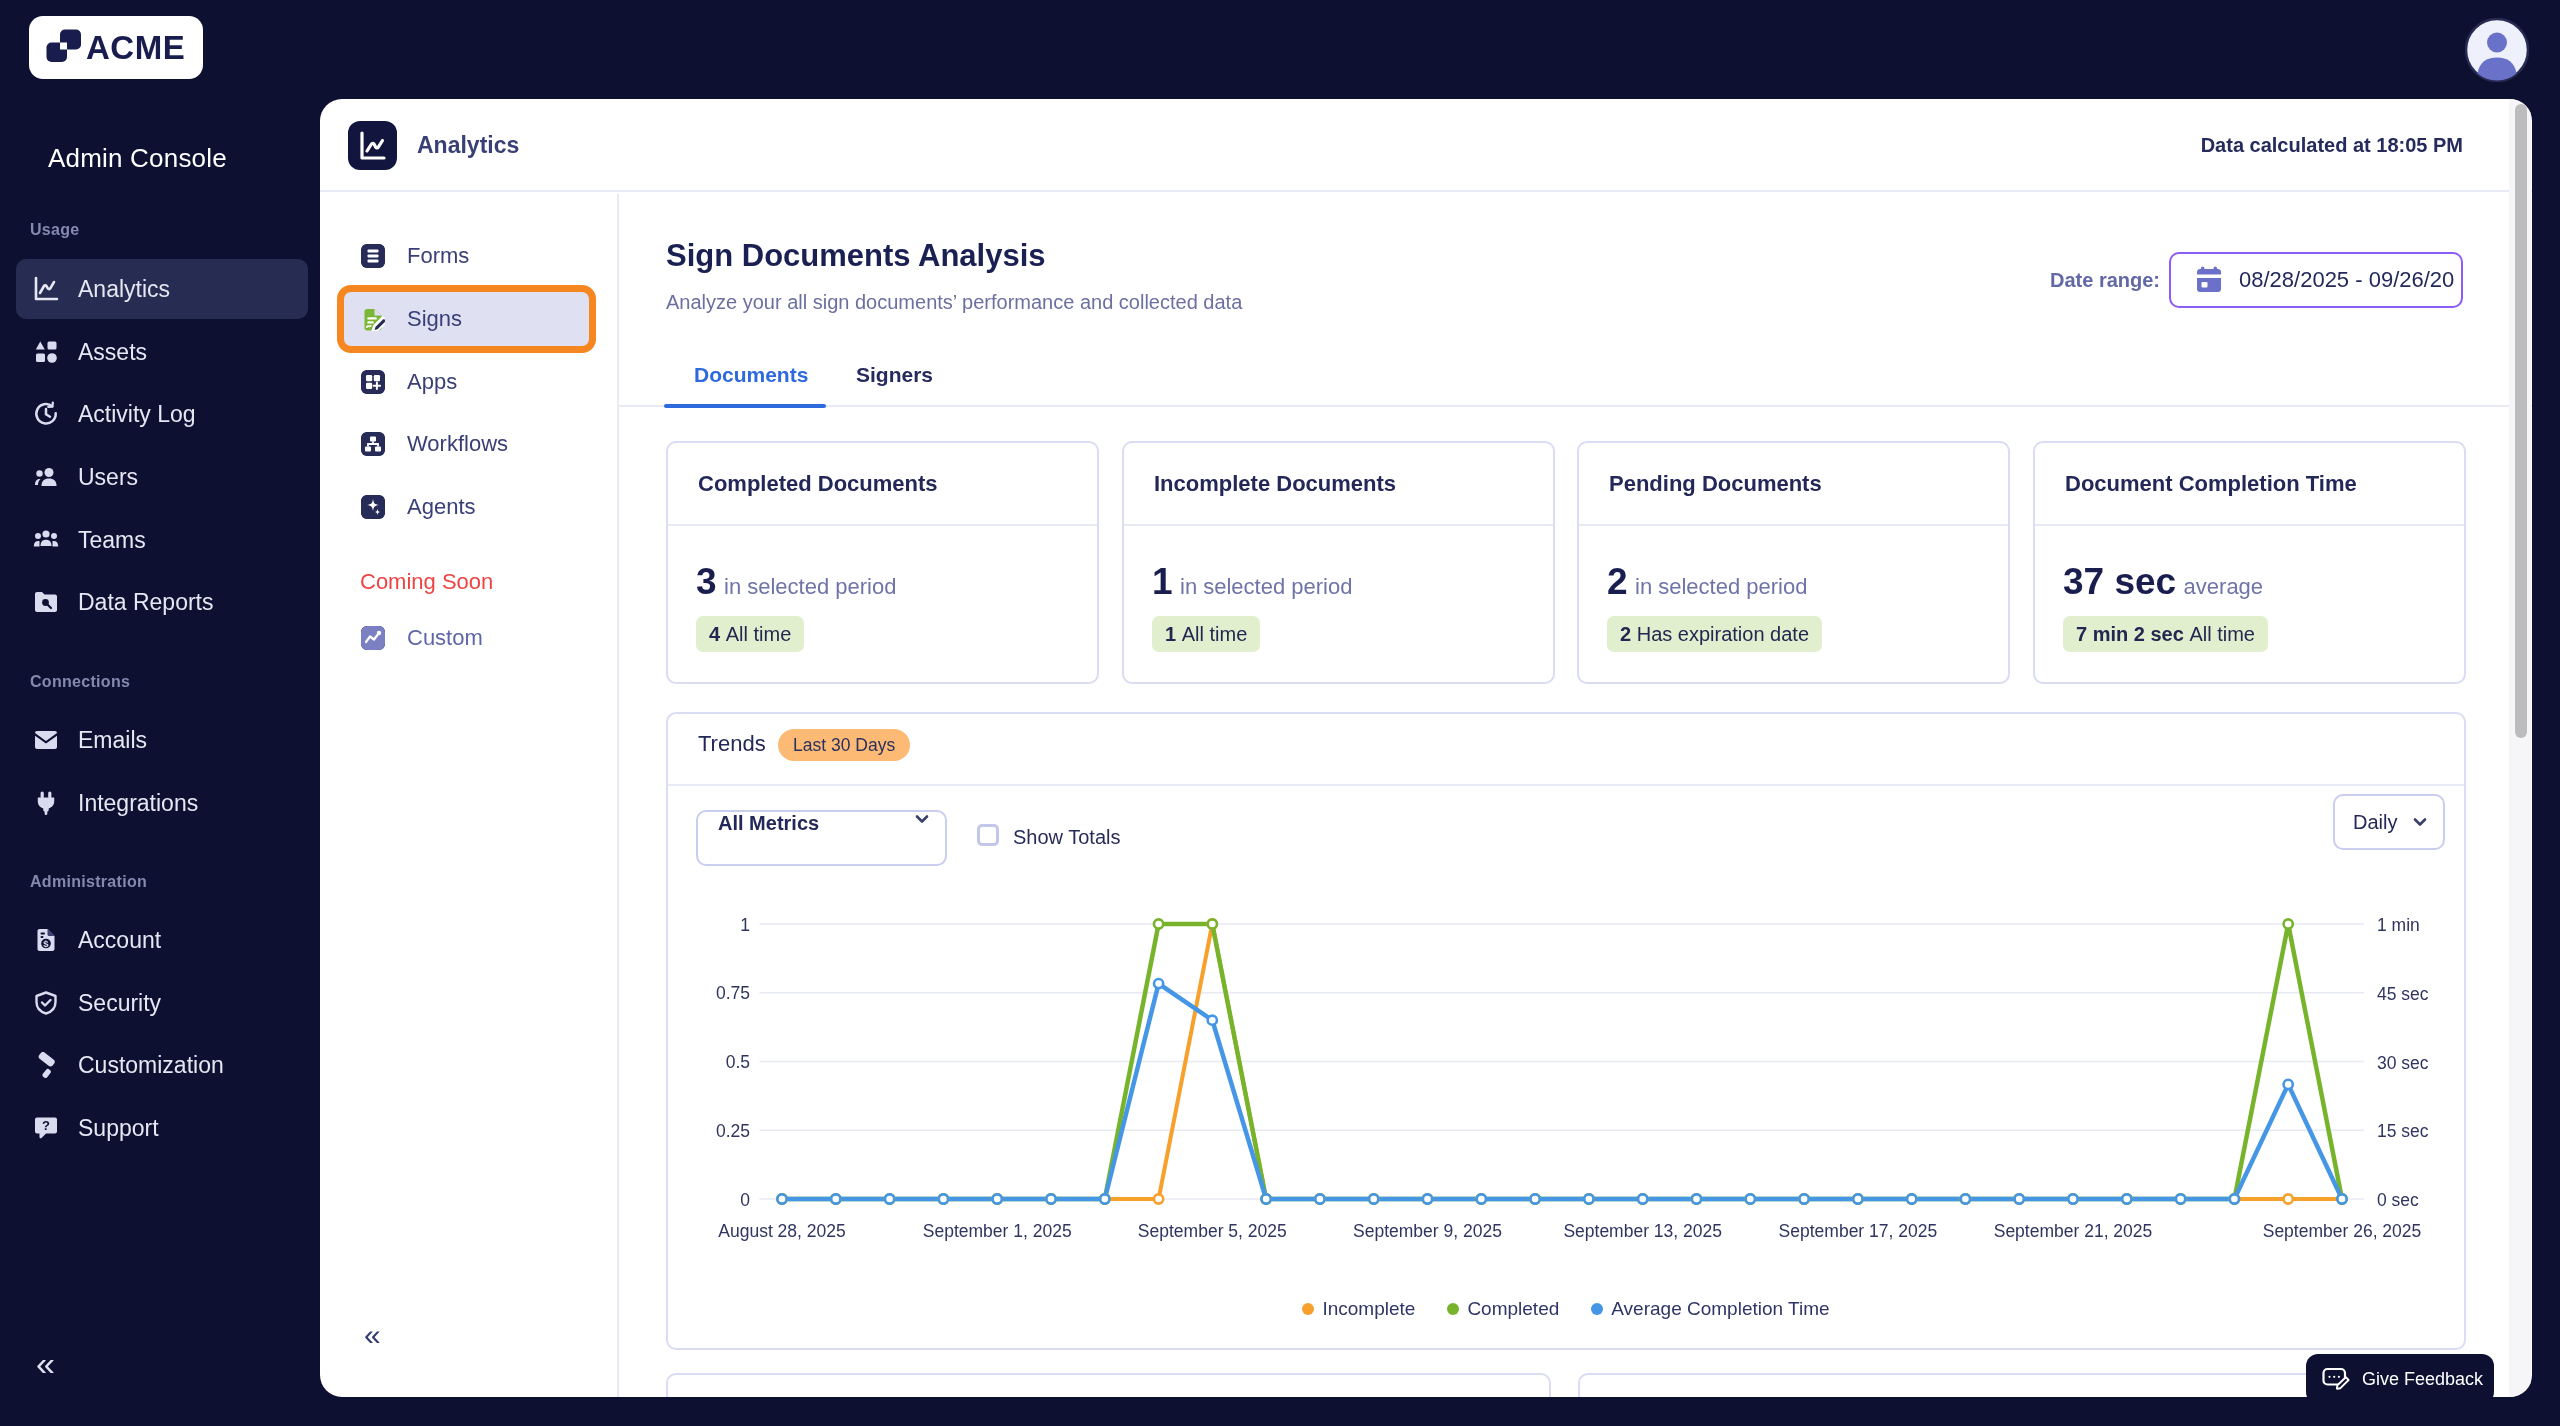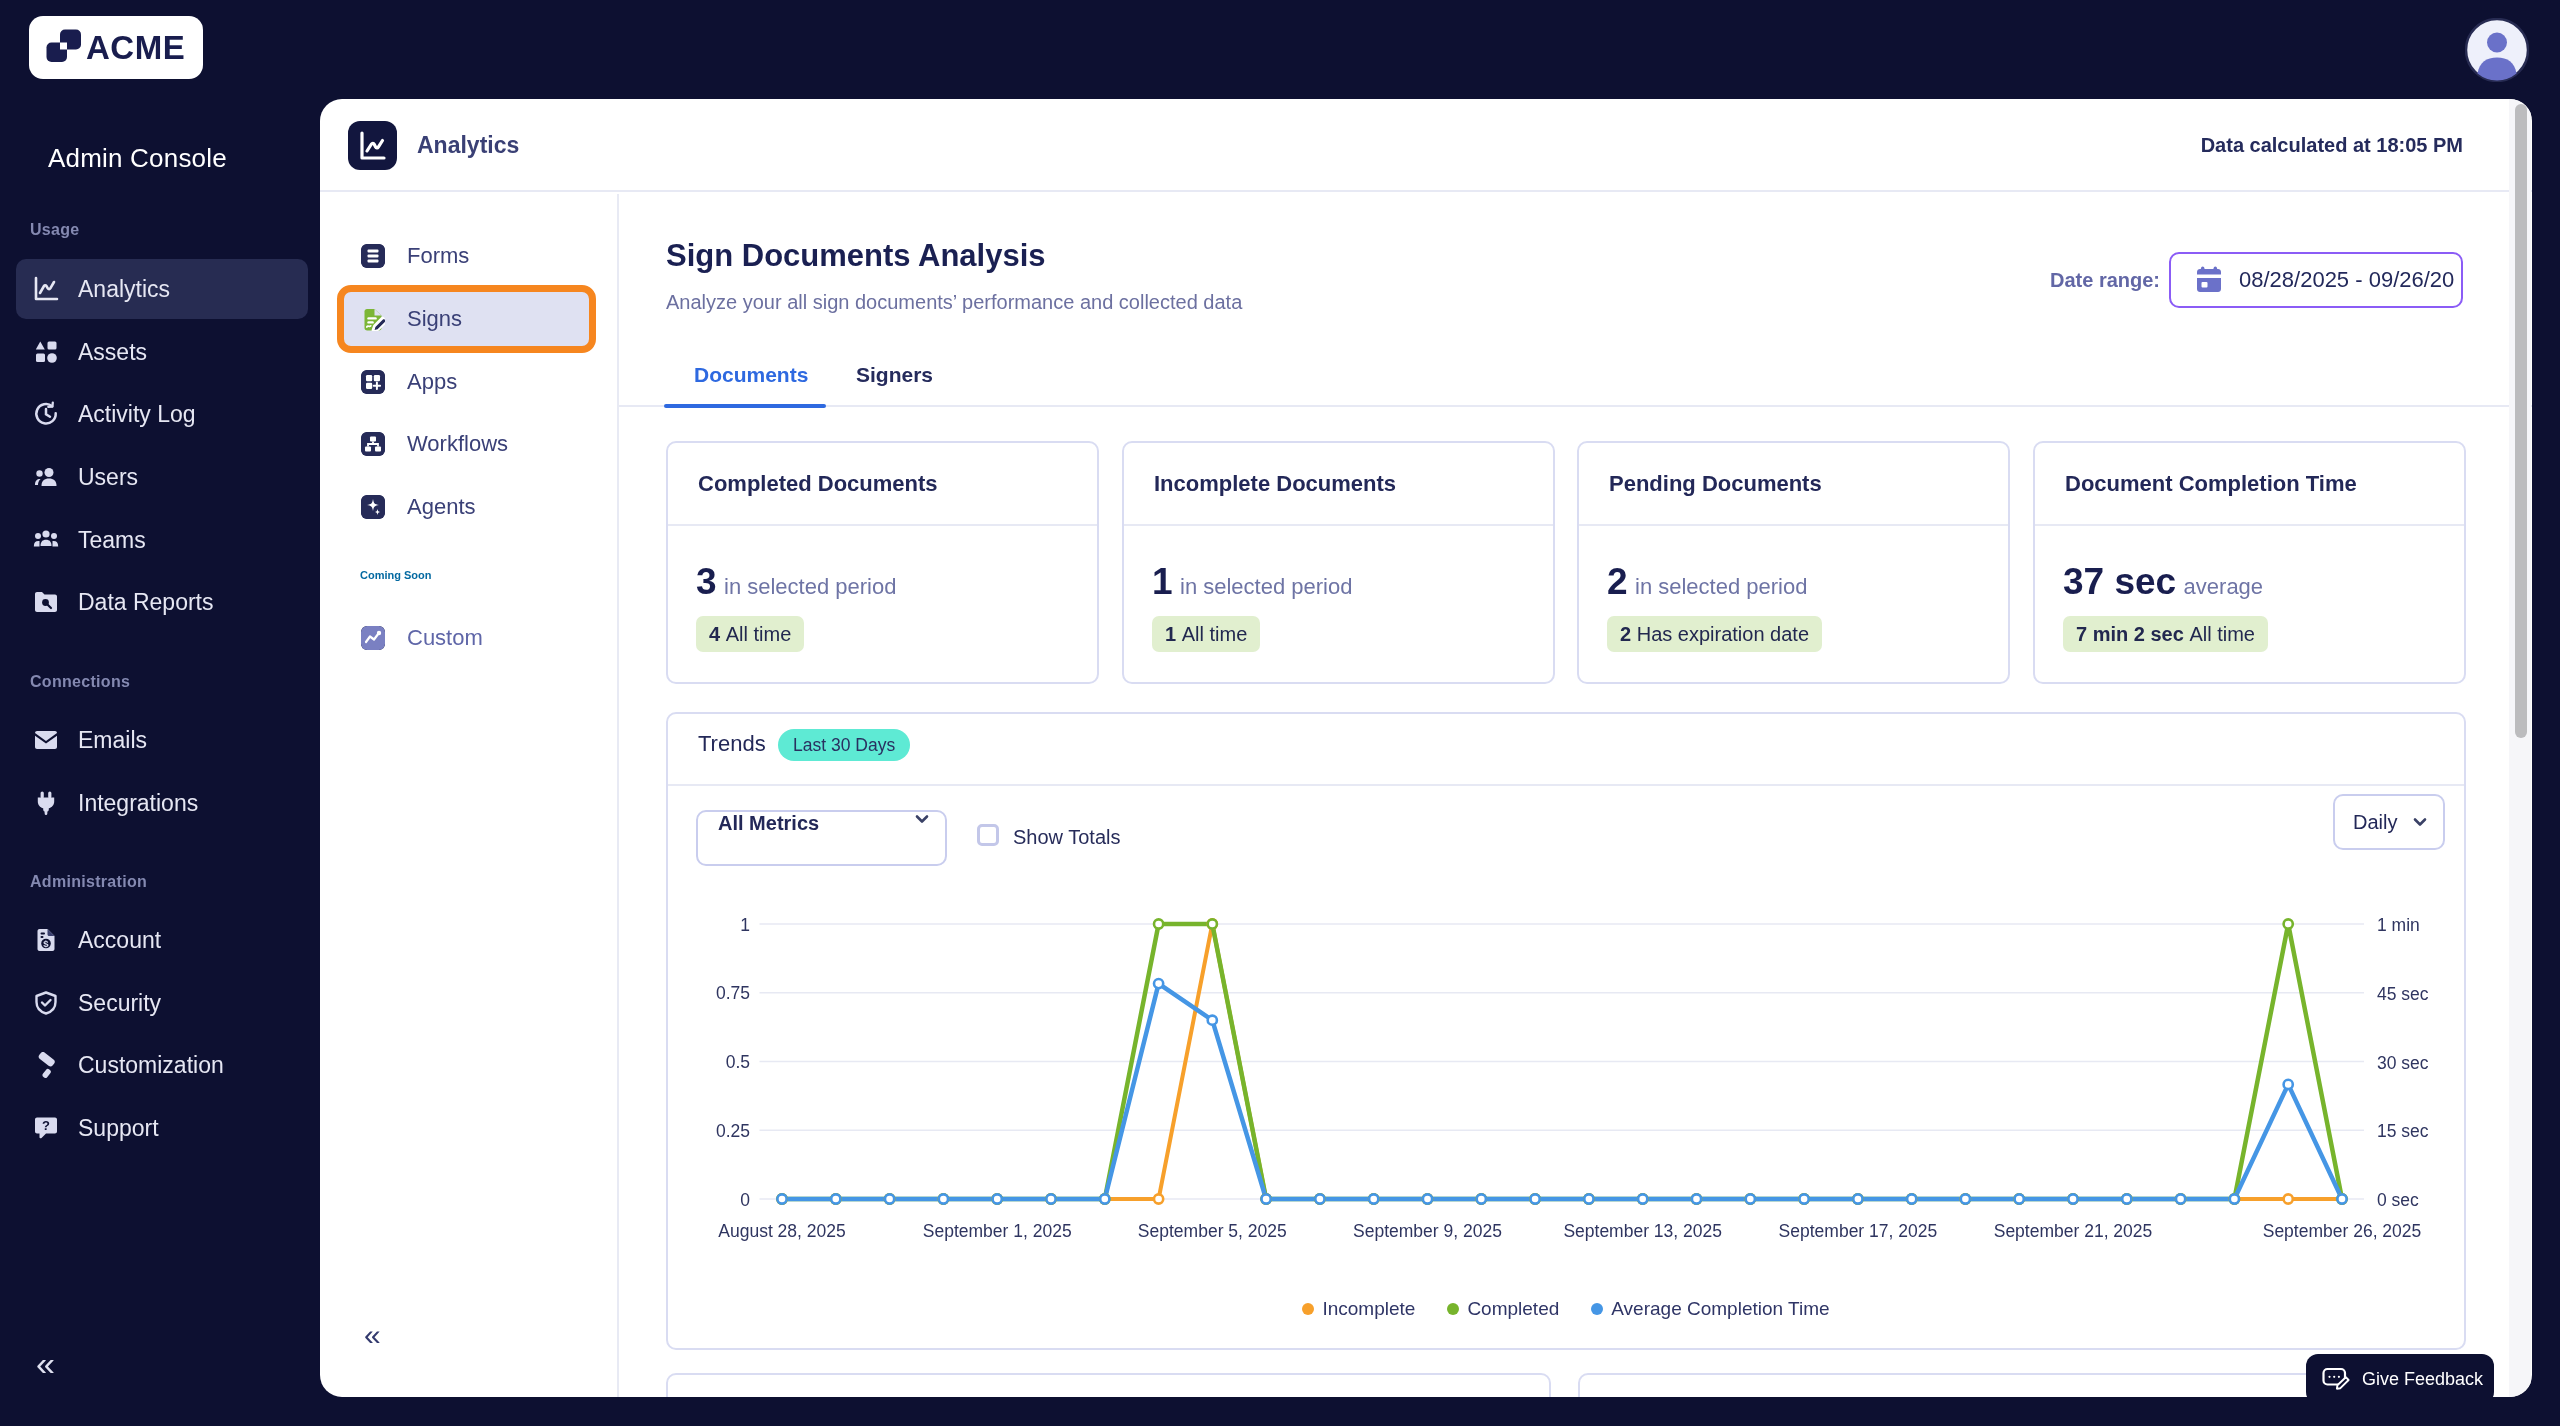--- a/index.html
+++ b/index.html
@@ -47,21 +47,21 @@
 .statcard { top:342px; height:243px; }
 .statcard .t { position:absolute; left:30px; top:28px; font-size:22px; font-weight:bold; color:#232858; }
 .statcard .dv { position:absolute; left:0; top:81px; width:100%; height:2px; background:#E7E9F4; }
 .statcard .num { position:absolute; left:28px; top:118px; font-size:37px; font-weight:bold; color:#191E4F; }
 .statcard .per { font-size:22px; font-weight:400; color:#6E74A5; }
 .badge { position:absolute; left:28px; top:173px; height:36px; background:#E1EFCF; border-radius:7px; font-size:20px; color:#22284F; display:inline-flex; align-items:center; padding:0 13px; white-space:nowrap; }
 
 
 #trends { left:346px; top:613px; width:1800px; height:638px; }
 #trends .tt { position:absolute; left:30px; top:17px; font-size:22px; font-weight:normal; color:#232858; }
-#trendpill { position:absolute; left:110px; top:15px; height:32px; border-radius:16px; background:#5eead4; font-size:17.5px; color:#2A3060; display:inline-flex; align-items:center; padding:0 15px; }
+#trendpill { position:absolute; left:110px; top:15px; height:32px; border-radius:16px; background:#fdba74; font-size:17.5px; color:#2A3060; display:inline-flex; align-items:center; padding:0 15px; }
 #trends .dv { position:absolute; left:0; top:70px; width:100%; height:2px; background:#E7E9F4; }
 #allmetrics { position:absolute; left:28px; top:96px; width:251px; height:56px; border:2px solid #C9CDEE; border-radius:10px; display:flex; align-items:flex-start;gap:28px; }
 #allmetrics .lbl { margin-left:20px; font-size:20px; font-weight:bold; color:#232858; }
 #daily { position:absolute; left:1665px; top:80px; width:112px; height:56px; border:2px solid #C9CDEE; border-radius:10px; display:flex; align-items:center; }
 #daily .lbl { margin-left:18px; font-size:20px; color:#232858; }
 .chev { width:14px; height:14px; margin-left:auto; margin-right:16px; flex:none; }
 #cb { position:absolute; left:309px; top:110px; width:22px; height:22px; border:3px solid #C3C7E9; border-radius:5px; background:#fff; }
 #showtotals { position:absolute; left:345px; top:112px; font-size:20px; color:#272C5A; }
 #legend { position:absolute; left:0; top:584px; width:100%; display:flex; justify-content:center; gap:32px; }
 #legend .li { display:flex; align-items:center; font-size:19px; color:#2F3566; }
@@ -202,21 +202,21 @@
         <rect x="5" y="5" width="6.2" height="6.2" rx="1.2" fill="#fff"></rect>
         <rect x="12.8" y="5" width="6.2" height="6.2" rx="1.2" fill="#fff"></rect>
         <rect x="5" y="12.8" width="6.2" height="6.2" rx="1.2" fill="#fff"></rect>
         <path d="M15.9 12.6 V19 M12.7 15.8 H19.1" stroke="#fff" stroke-width="2" stroke-linecap="round"></path>
       </svg>Apps</div>
   <div class="abs snitem" style="top:377px;"><svg class="ibox" viewBox="0 0 24 24">
         <rect width="24" height="24" rx="6" fill="#262B58"></rect>
         <path d="M12 4 C12.8 8.5 13.5 9.2 18 10 C13.5 10.8 12.8 11.5 12 16 C11.2 11.5 10.5 10.8 6 10 C10.5 9.2 11.2 8.5 12 4 Z" fill="#fff"></path>
         <path d="M16.5 14 C16.9 16.2 17.3 16.6 19.5 17 C17.3 17.4 16.9 17.8 16.5 20 C16.1 17.8 15.7 17.4 13.5 17 C15.7 16.6 16.1 16.2 16.5 14 Z" fill="#fff"></path>
       </svg>Agents</div>
-  <div class="abs" style="left:40px; top:470px; font-size:11px; font-weight:bold; color:#0369a1;">Coming Soon</div>
+  <div class="abs" style="left:40px; top:470px; font-size:22px; font-weight:normal; color:#ef4444;">Coming Soon</div>
   <div class="abs snitem" style="top:508px; color:#5F66A8;"><svg class="ibox" viewBox="0 0 24 24">
         <rect width="24" height="24" rx="6" fill="#7A80C2"></rect>
         <path d="M5 16 L9 10.5 L13 13.5 L17.5 7.5" stroke="#fff" stroke-width="2.2" fill="none" stroke-linecap="round" stroke-linejoin="round"></path>
         <circle cx="18" cy="7" r="2.2" fill="#fff"></circle>
       </svg>Custom</div>
   <div class="abs" id="h1">Sign Documents Analysis</div>
   <div class="abs" id="subtitle">Analyze your all sign documents’ performance and collected data</div>
   <div class="abs" id="tabline"></div>
   <div class="abs tab" style="left:374px; color:#2E69E0;">Documents</div>
   <div class="abs tab" style="left:536px; color:#252B5C;">Signers</div>

